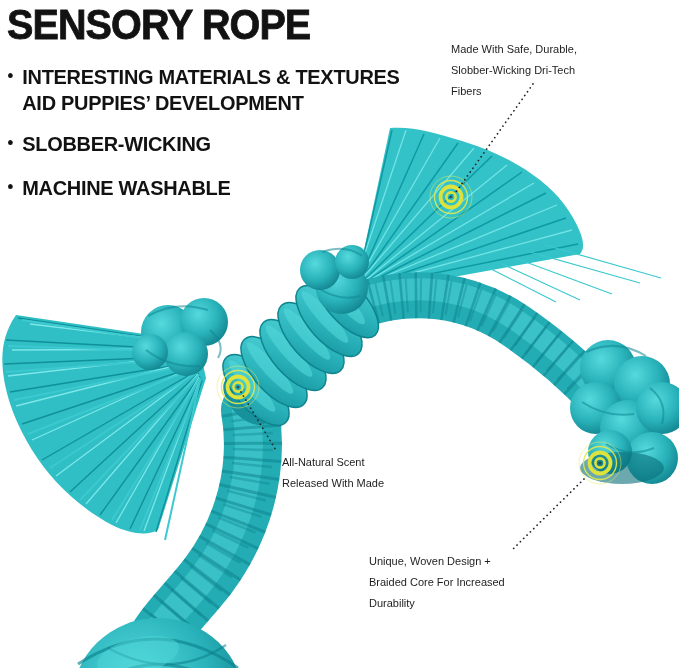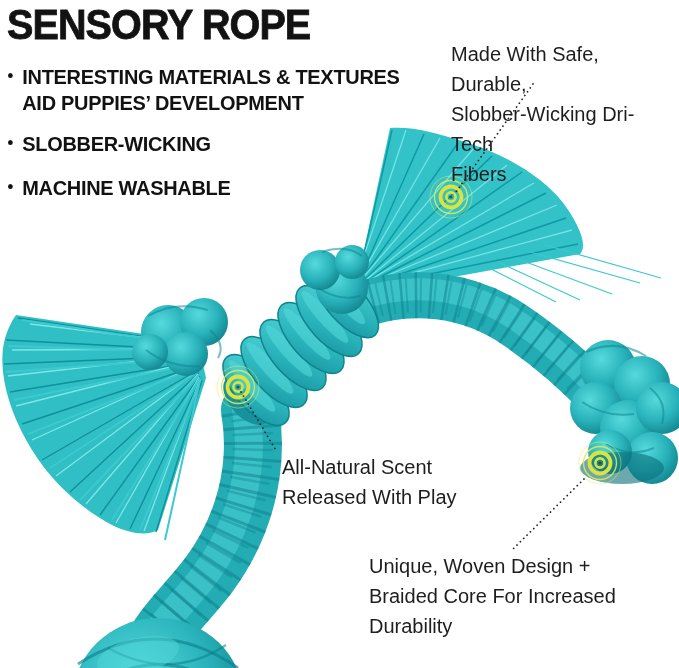--- a/index.html
+++ b/index.html
@@ -18,22 +18,22 @@
   .bullet{position:absolute;display:flex;align-items:flex-start;
     transform:scaleX(.95);transform-origin:left top;}
   .bullet .dot{flex:0 0 auto;width:5px;height:5px;border-radius:50%;
     background:#121212;margin:9px 10px 0 0;}
   .bullet .btxt{
     font-size:21px;font-weight:bold;color:#121212;line-height:26px;
     letter-spacing:-0.3px;white-space:pre-line;
   }
   .b1{top:64px;} .b2{top:131px;} .b3{top:175px;}
   .callout{
-    position:absolute;z-index:3;color:#1e1e1e;font-size:20px;
-    line-height:30px;white-space:pre-line;letter-spacing:0;
+    position:absolute;z-index:3;color:#1e1e1e;font-size:11px;
+    line-height:21px;white-space:pre-line;letter-spacing:0;
   }
   .co-fibers{left:451px;top:39px;width:225px;}
   .co-scent{left:282px;top:452px;width:200px;}
   .co-durability{left:369px;top:551px;width:250px;}
 </style>
 </head>
 <body>
 
 <div class="canvas">
 
@@ -189,18 +189,18 @@
         <span class="dot"></span>
         <span class="btxt">MACHINE WASHABLE</span>
       </div>
     </div>
   </div>
 
   <div class="callout co-fibers">Made With Safe, Durable,
 Slobber-Wicking Dri-Tech
 Fibers</div>
   <div class="callout co-scent">All-Natural Scent
-Released With Play</div>
+Released With Made</div>
   <div class="callout co-durability">Unique, Woven Design +
 Braided Core For Increased
 Durability</div>
 
 </div>
 
 </body></html>

